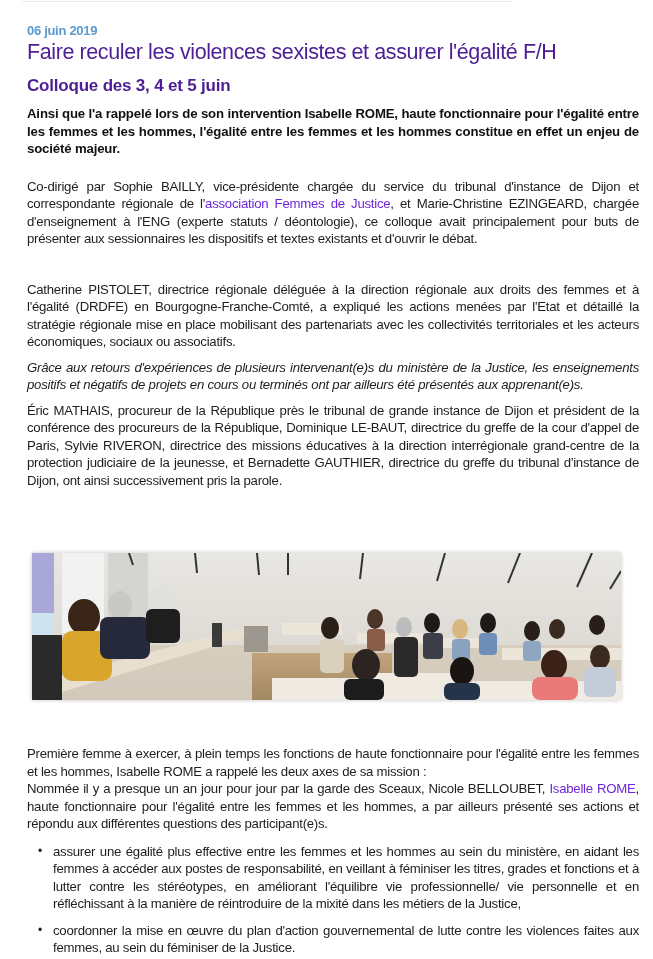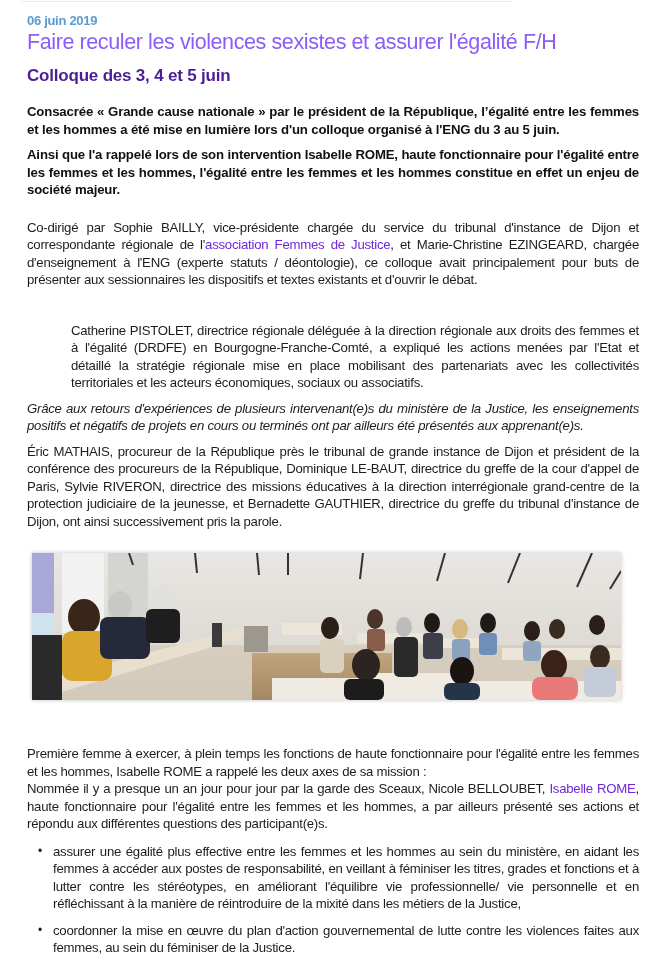--- a/index.html
+++ b/index.html
@@ -1,45 +1,44 @@
 <!DOCTYPE html>
 <html><head>
   <meta charset="utf-8">
   <style>
     html, body { margin: 0; padding: 0; background: #ffffff; }
     body { width: 653px; height: 959px; overflow: hidden; position: relative; }
     .top-rule { position: absolute; left: 22px; top: 1px; width: 490px; height: 1px; background: #ececec; }
-    .article { position: absolute; left: 27px; top: 10px; width: 612px; font-family: "Liberation Sans", sans-serif; color: #1a1a1a; }
+    .article { position: absolute; left: 27px; top: 20px; width: 612px; font-family: "Liberation Sans", sans-serif; color: #1a1a1a; }
     .date { font-family: "Liberation Sans", sans-serif; font-weight: bold; font-size: 13px; color: #5b9bd0; line-height: 16px; margin: 3px 0 0 0; letter-spacing: -0.3px; }
-    .title { font-family: "Liberation Sans", sans-serif; font-weight: normal; font-size: 21.5px; color: #8b5cf6; line-height: 26px; margin: 0; letter-spacing: -0.4px; }
+    .title { font-family: "Liberation Sans", sans-serif; font-weight: normal; font-size: 21.5px; color: #4c1d95; line-height: 26px; margin: 0; letter-spacing: -0.4px; }
     .subtitle { font-family: "Liberation Sans", sans-serif; font-weight: bold; font-size: 17px; color: #4c1d95; line-height: 22px; margin: 10px 0 0 0; letter-spacing: -0.2px; }
     .lead { font-weight: bold; font-size: 13.2px; line-height: 17.5px; text-align: justify; margin: 0; color: #111; letter-spacing: -0.15px; }
     .p { font-size: 13.2px; line-height: 17.5px; text-align: justify; margin: 0; color: #1d1d1d; letter-spacing: -0.25px; }
     .link { color: #6d28d9; text-decoration: none; cursor: pointer; }
     .photo { position: absolute; left: 32px; top: 553px; width: 589px; height: 147px; box-shadow: 0 0 4px rgba(0,0,0,0.25); overflow: hidden; }
     ul.missions { margin: 0; padding: 0 0 0 26px; list-style: none; }
     ul.missions li { position: relative; font-size: 13.2px; line-height: 17.5px; text-align: justify; color: #1d1d1d; letter-spacing: -0.25px; margin: 0 0 9px 0; }
     ul.missions li .bullet { position: absolute; left: -15px; top: 0; font-size: 12px; }
   </style>
 </head>
 <body>
 
 <div class="top-rule"></div>
 
 <div class="article">
   <div class="date">06 juin 2019</div>
   <h1 class="title">Faire reculer les violences sexistes et assurer l'égalité F/H</h1>
   <h2 class="subtitle">Colloque des 3, 4 et 5 juin</h2>
 
-  <p class="lead" style="margin-top:16px;">Consacrée « Grande cause nationale » par le président de la République, l’égalité entre les femmes et les hommes a été mise en lumière lors d'un colloque organisé à l'ENG du 3 au 5 juin.</p>
   <p class="lead" style="margin-top:8px;">Ainsi que l'a rappelé lors de son intervention Isabelle ROME, haute fonctionnaire pour l'égalité entre les femmes et les hommes, l'égalité entre les femmes et les hommes constitue en effet un enjeu de société majeur.</p>
 
   <p class="p" style="margin-top:20px;"><span>Co-dirigé par Sophie BAILLY, vice-présidente chargée du service du tribunal d'instance de Dijon et correspondante régionale de l'</span><a class="link">association Femmes de Justice</a><span>, et Marie-Christine EZINGEARD, chargée d'enseignement à l'ENG (experte statuts / déontologie), ce colloque avait principalement pour buts de présenter aux sessionnaires les dispositifs et textes existants et d'ouvrir le débat.</span></p>
 
-  <p class="p" style="margin-top:33px;margin-left:44px;">Catherine PISTOLET, directrice régionale déléguée à la direction régionale aux droits des femmes et à l'égalité (DRDFE) en Bourgogne-Franche-Comté, a expliqué les actions menées par l'Etat et détaillé la stratégie régionale mise en place mobilisant des partenariats avec les collectivités territoriales et les acteurs économiques, sociaux ou associatifs.</p>
+  <p class="p" style="margin-top:33px;">Catherine PISTOLET, directrice régionale déléguée à la direction régionale aux droits des femmes et à l'égalité (DRDFE) en Bourgogne-Franche-Comté, a expliqué les actions menées par l'Etat et détaillé la stratégie régionale mise en place mobilisant des partenariats avec les collectivités territoriales et les acteurs économiques, sociaux ou associatifs.</p>
   <p class="p" style="margin-top:8px;font-style:italic;">Grâce aux retours d'expériences de plusieurs intervenant(e)s du ministère de la Justice, les enseignements positifs et négatifs de projets en cours ou terminés ont par ailleurs été présentés aux apprenant(e)s.</p>
   <p class="p" style="margin-top:8px;">Éric MATHAIS, procureur de la République près le tribunal de grande instance de Dijon et président de la conférence des procureurs de la République, Dominique LE-BAUT, directrice du greffe de la cour d'appel de Paris, Sylvie RIVERON, directrice des missions éducatives à la direction interrégionale grand-centre de la protection judiciaire de la jeunesse, et Bernadette GAUTHIER, directrice du greffe du tribunal d'instance de Dijon, ont ainsi successivement pris la parole.</p>
 </div>
 
 <div class="photo" title="Conference room with speakers at a table and attendees seated at desks">
   <svg width="589" height="147" viewBox="0 0 589 147" xmlns="http://www.w3.org/2000/svg">
     <defs>
       <linearGradient id="wall" x1="0" y1="0" x2="0" y2="1">
         <stop offset="0" stop-color="#e9e7e3"></stop>
         <stop offset="1" stop-color="#d7d3cc"></stop>

